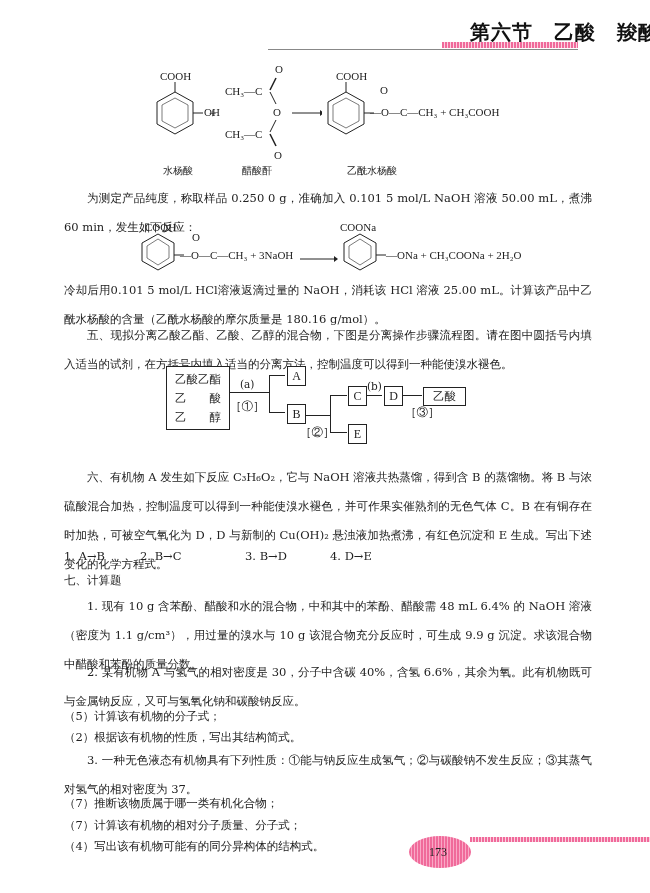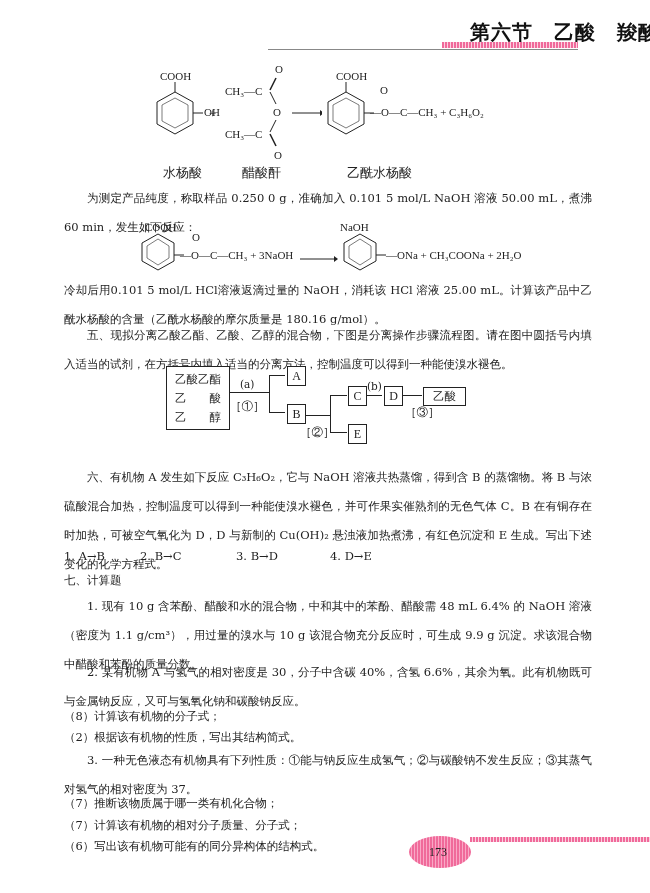--- a/index.html
+++ b/index.html
@@ -7,21 +7,21 @@
          font-family:"DejaVu Serif","Liberation Serif",serif; color:#222; }
   .hdr-title { position:absolute; top:19px; left:470px; font-family:"DejaVu Sans","Liberation Sans",sans-serif;
                font-size:20px; font-weight:bold; letter-spacing:1px; color:#111; white-space:pre; }
   .hdr-stripe { position:absolute; top:42px; left:442px; width:136px; height:6px;
                 background:repeating-linear-gradient(90deg,#f06a9a 0 2px,#fbd0e0 2px 3px); }
   .hdr-rule { position:absolute; top:49px; left:268px; width:310px; height:1px; background:#888; }
   .t { position:absolute; font-size:11.5px; line-height:17px; white-space:nowrap; }
   .p { position:absolute; left:64px; width:528px; font-size:11.5px; line-height:29px;
        text-align:justify; }
   .chem { position:absolute; font-family:"Liberation Serif",serif; font-size:11px; white-space:nowrap; }
-  .lbl { position:absolute; font-size:13px; }
+  .lbl { position:absolute; font-size:10px; }
   .footer-stripe { position:absolute; top:837px; left:470px; width:180px; height:5px;
                    background:repeating-linear-gradient(90deg,#f06a9a 0 2px,#fbd0e0 2px 3px); }
   .page-oval { position:absolute; top:836px; left:409px; width:62px; height:32px; border-radius:50%;
                background:repeating-linear-gradient(90deg,#f06a9a 0 2px,#f9a8c6 2px 3px);
                display:flex; align-items:center; justify-content:center; }
   .page-num { font-family:"Liberation Serif",serif; font-size:12px; color:#222; margin-left:-4px; }
   .box { position:absolute; border:1px solid #222; background:#fff; display:flex;
          align-items:center; justify-content:center; font-size:12px; font-family:"Liberation Serif",serif; }
   .ln { position:absolute; background:#222; }
 </style>
@@ -58,21 +58,21 @@
   </svg>
 
   <svg style="position:absolute;left:316px;top:80px" width="60" height="70">
     <polygon points="30,12 48,22 48,44 30,54 12,44 12,22" fill="none" stroke="#222" stroke-width="1"></polygon>
     <polygon points="30,18 43,25 43,41 30,48 17,41 17,25" fill="none" stroke="#222" stroke-width="0.6"></polygon>
     <line x1="30" y1="12" x2="30" y2="2" stroke="#222"></line>
     <line x1="48" y1="33" x2="58" y2="33" stroke="#222"></line>
   </svg>
   <div class="chem" style="left:336px;top:70px">COOH</div>
   <div class="chem" style="left:380px;top:84px">O</div>
-  <div class="chem" style="left:370px;top:106px">—O—C—CH₃ + C₃H₆O₂</div>
+  <div class="chem" style="left:370px;top:106px">—O—C—CH₃ + CH₃COOH</div>
 
   <div class="lbl" style="left:163px;top:164px">水杨酸</div>
   <div class="lbl" style="left:242px;top:164px">醋酸酐</div>
   <div class="lbl" style="left:347px;top:164px">乙酰水杨酸</div>
 </div>
 
 <div class="p" style="top:184px;text-indent:2em">为测定产品纯度，称取样品 0.250 0 g，准确加入 0.101 5 mol/L NaOH 溶液 50.00 mL，煮沸 60 min，发生如下反应：</div>
 
 <div>
   <svg style="position:absolute;left:128px;top:228px" width="60" height="50">
@@ -85,21 +85,21 @@
   <div class="chem" style="left:180px;top:249px">—O—C—CH₃ + 3NaOH</div>
   <svg style="position:absolute;left:300px;top:255px" width="40" height="8">
     <line x1="0" y1="4" x2="34" y2="4" stroke="#222"></line>
     <polygon points="34,1 38,4 34,7" fill="#222"></polygon>
   </svg>
   <svg style="position:absolute;left:330px;top:228px" width="60" height="50">
     <polygon points="30,6 46,15 46,33 30,42 14,33 14,15" fill="none" stroke="#222"></polygon>
     <polygon points="30,11 41,18 41,30 30,37 19,30 19,18" fill="none" stroke="#222" stroke-width="0.6"></polygon>
     <line x1="46" y1="27" x2="56" y2="27" stroke="#222"></line>
   </svg>
-  <div class="chem" style="left:340px;top:221px">NaOH</div>
+  <div class="chem" style="left:340px;top:221px">COONa</div>
   <div class="chem" style="left:386px;top:249px">—ONa + CH₃COONa + 2H₂O</div>
 </div>
 
 <div class="p" style="top:276px">冷却后用0.101 5 mol/L HCl溶液返滴过量的 NaOH，消耗该 HCl 溶液 25.00 mL。计算该产品中乙酰水杨酸的含量（乙酰水杨酸的摩尔质量是 180.16 g/mol）。</div>
 <div class="p" style="top:321px;text-indent:2em">五、现拟分离乙酸乙酯、乙酸、乙醇的混合物，下图是分离操作步骤流程图。请在图中圆括号内填入适当的试剂，在方括号内填入适当的分离方法，控制温度可以得到一种能使溴水褪色。</div>
 
 <div>
   <div class="box" style="left:166px;top:366px;width:62px;height:62px;flex-direction:column;font-size:11.5px;line-height:19px;font-family:'DejaVu Serif',serif">
     <span>乙酸乙酯</span>
     <span style="white-space:pre">乙　　酸</span>
@@ -126,30 +126,30 @@
   <div class="ln" style="left:402px;top:395px;width:20px;height:1px"></div>
   <div class="t" style="left:405px;top:404px">［③］</div>
   <div class="box" style="left:423px;top:387px;width:41px;height:17px;font-family:'DejaVu Serif',serif;font-size:11.5px">乙酸</div>
 </div>
 
 <div class="p" style="top:463px;text-indent:2em">六、有机物 A 发生如下反应 C₃H₆O₂，它与 NaOH 溶液共热蒸馏，得到含 B 的蒸馏物。将 B 与浓硫酸混合加热，控制温度可以得到一种能使溴水褪色，并可作果实催熟剂的无色气体 C。B 在有铜存在时加热，可被空气氧化为 D，D 与新制的 Cu(OH)₂ 悬浊液加热煮沸，有红色沉淀和 E 生成。写出下述变化的化学方程式。</div>
 
 <div>
   <div class="t" style="left:64px;top:548px">1. A→B</div>
   <div class="t" style="left:140px;top:548px">2. B→C</div>
-  <div class="t" style="left:236px;top:548px">3. B→D</div>
+  <div class="t" style="left:245px;top:548px">3. B→D</div>
   <div class="t" style="left:330px;top:548px">4. D→E</div>
 </div>
 
 <div class="t" style="left:64px;top:572px">七、计算题</div>
 <div class="p" style="top:592px;text-indent:2em">1. 现有 10 g 含苯酚、醋酸和水的混合物，中和其中的苯酚、醋酸需 48 mL 6.4% 的 NaOH 溶液（密度为 1.1 g/cm³），用过量的溴水与 10 g 该混合物充分反应时，可生成 9.9 g 沉淀。求该混合物中醋酸和苯酚的质量分数。</div>
 <div class="p" style="top:658px;text-indent:2em">2. 某有机物 A 与氢气的相对密度是 30，分子中含碳 40%，含氢 6.6%，其余为氧。此有机物既可与金属钠反应，又可与氢氧化钠和碳酸钠反应。</div>
-<div class="t" style="left:64px;top:708px">（8）计算该有机物的分子式；</div>
+<div class="t" style="left:64px;top:708px">（5）计算该有机物的分子式；</div>
 <div class="t" style="left:64px;top:729px">（2）根据该有机物的性质，写出其结构简式。</div>
 <div class="p" style="top:746px;text-indent:2em">3. 一种无色液态有机物具有下列性质：①能与钠反应生成氢气；②与碳酸钠不发生反应；③其蒸气对氢气的相对密度为 37。</div>
 <div class="t" style="left:64px;top:795px">（7）推断该物质属于哪一类有机化合物；</div>
 <div class="t" style="left:64px;top:817px">（7）计算该有机物的相对分子质量、分子式；</div>
-<div class="t" style="left:64px;top:838px">（6）写出该有机物可能有的同分异构体的结构式。</div>
+<div class="t" style="left:64px;top:838px">（4）写出该有机物可能有的同分异构体的结构式。</div>
 
 <div class="footer-stripe"></div>
 <div class="page-oval">
   <span class="page-num">173</span>
 </div>
 
 </body></html>

